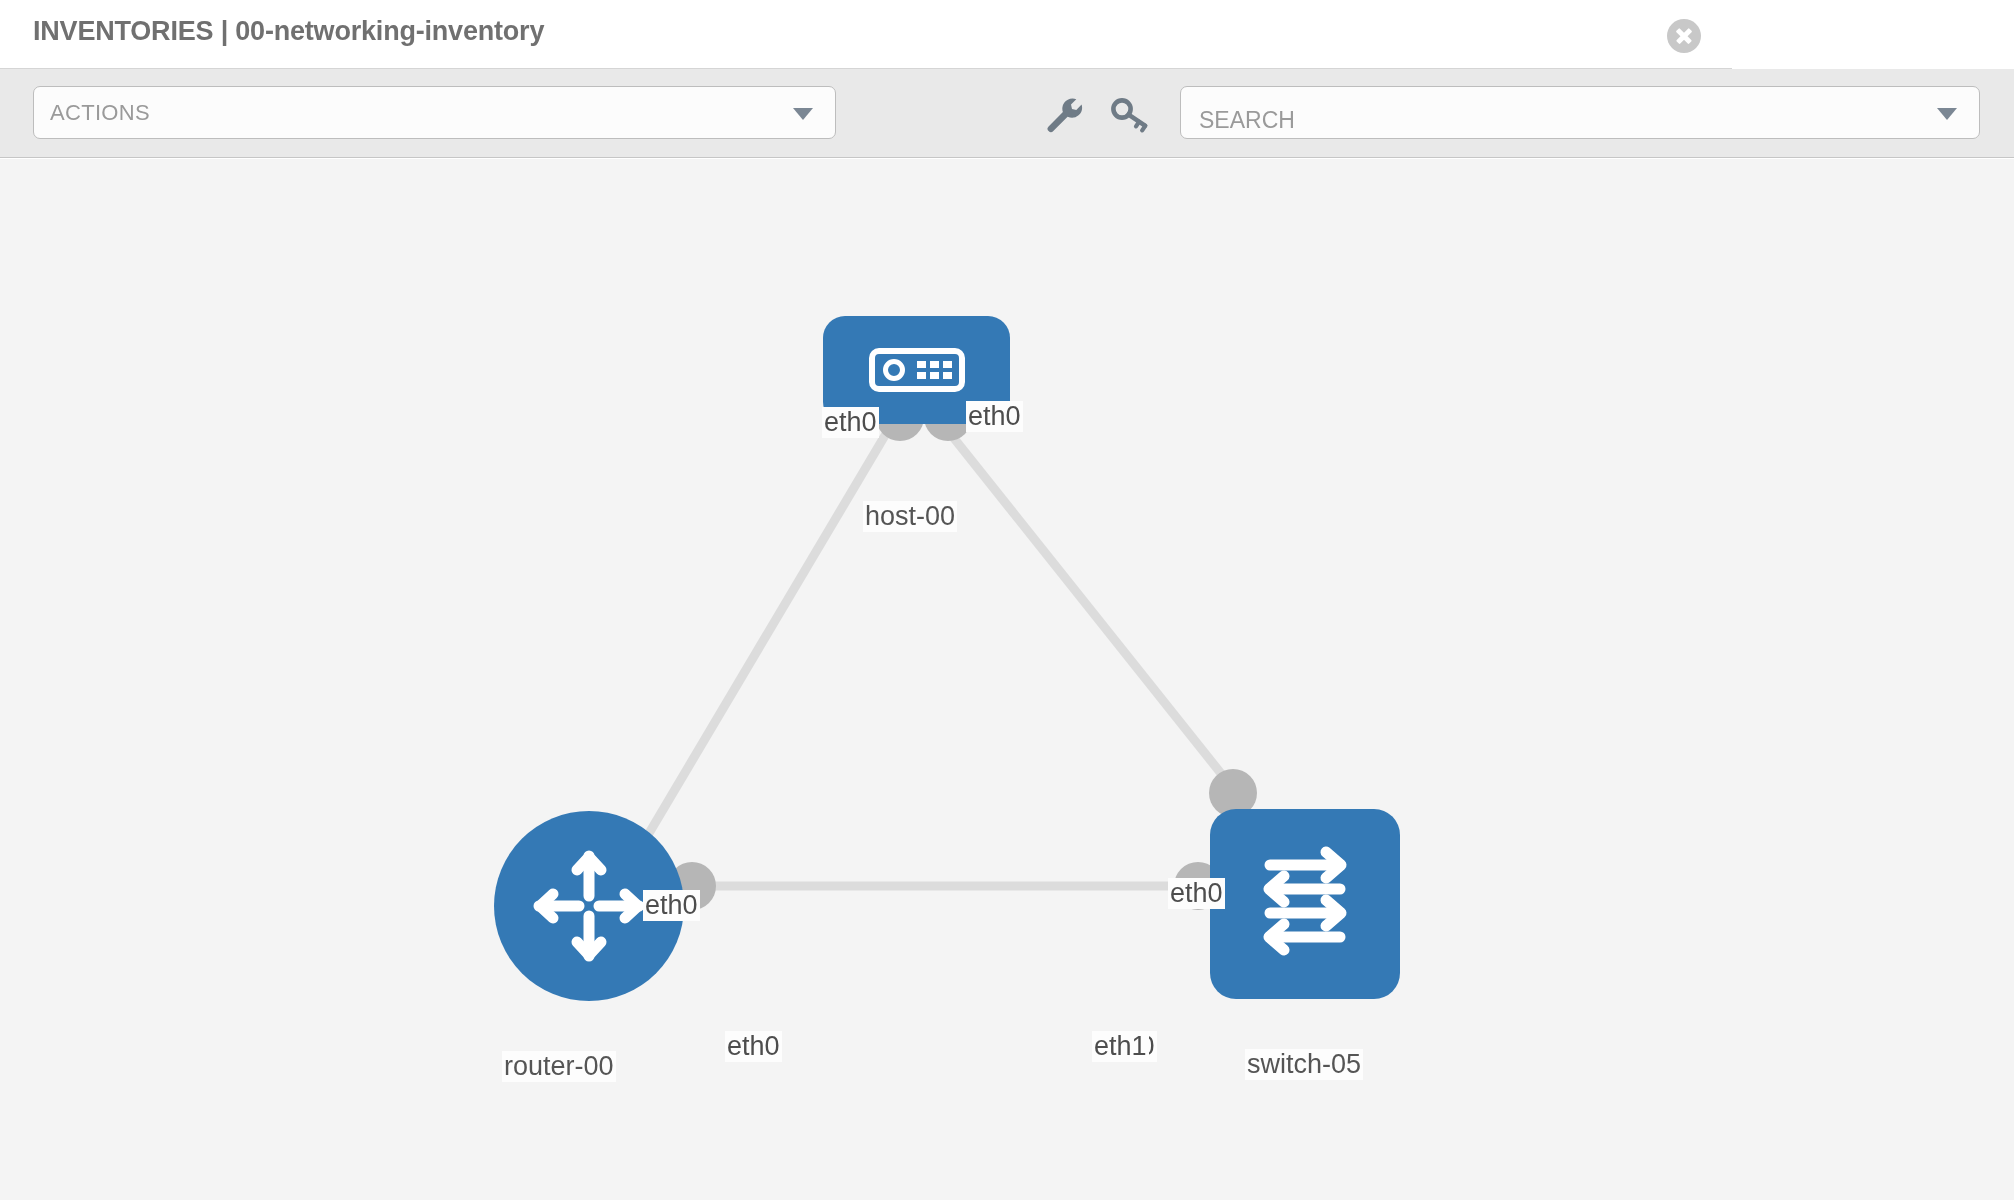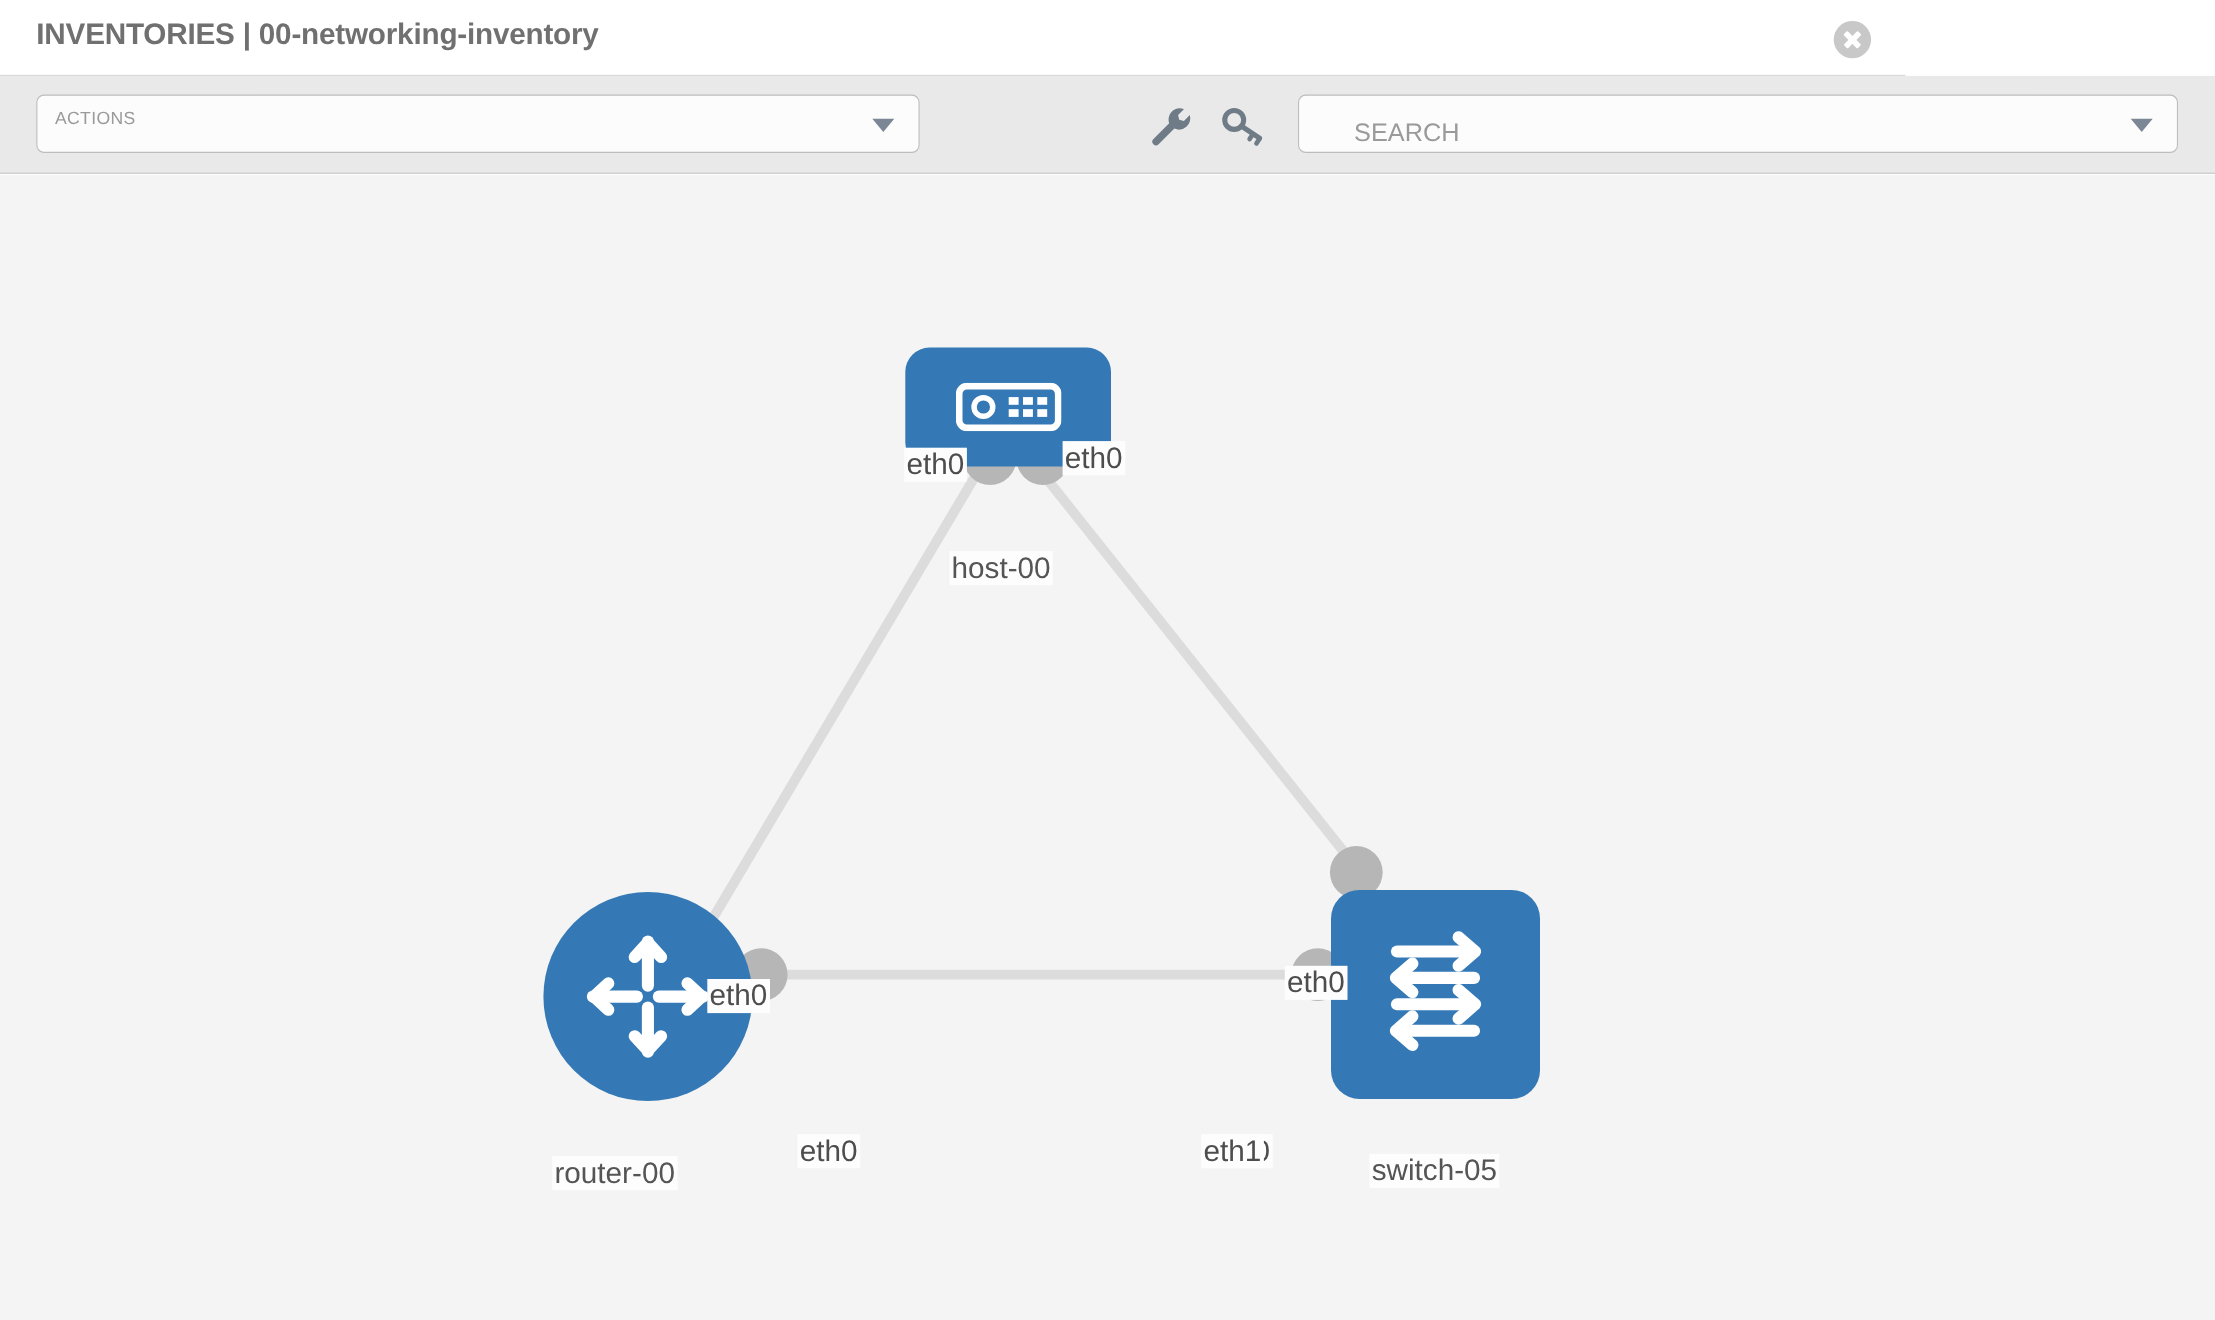--- a/index.html
+++ b/index.html
@@ -57,21 +57,21 @@
   .actions-select {
     position: absolute; left: 33px; top: 17px;
     width: 803px; height: 53px;
     background: #fcfcfc;
     border: 1px solid #bdbdbd;
     border-radius: 7px;
     cursor: pointer;
   }
   .actions-label {
     position: absolute; left: 16px; top: 13px;
-    font-size: 16px;
+    font-size: 22px;
     color: #9a9a9a;
     letter-spacing: 0.3px;
   }
   .caret {
     position: absolute;
     width: 0; height: 0;
     border-left: 10px solid transparent;
     border-right: 10px solid transparent;
     border-top: 12px solid #7b8794;
   }
@@ -94,21 +94,20 @@
     border-radius: 7px;
     cursor: text;
   }
   .search-input {
     position: absolute; left: 16px; top: 0;
     width: 720px; height: 67px;
     border: 0; outline: 0; background: transparent;
     font-family: "Liberation Sans", sans-serif;
     font-size: 23px;
     color: #4d4d4d;
-    margin-left: 32px;
   }
   .search-input::placeholder { color: #9a9a9a; }
   .search-caret { right: 22px; top: 21px; }
 
   
   .canvas {
     position: absolute; left: 0; top: 159px;
     width: 2014px; height: 1041px;
     background: #f4f4f4;
     overflow: hidden;

